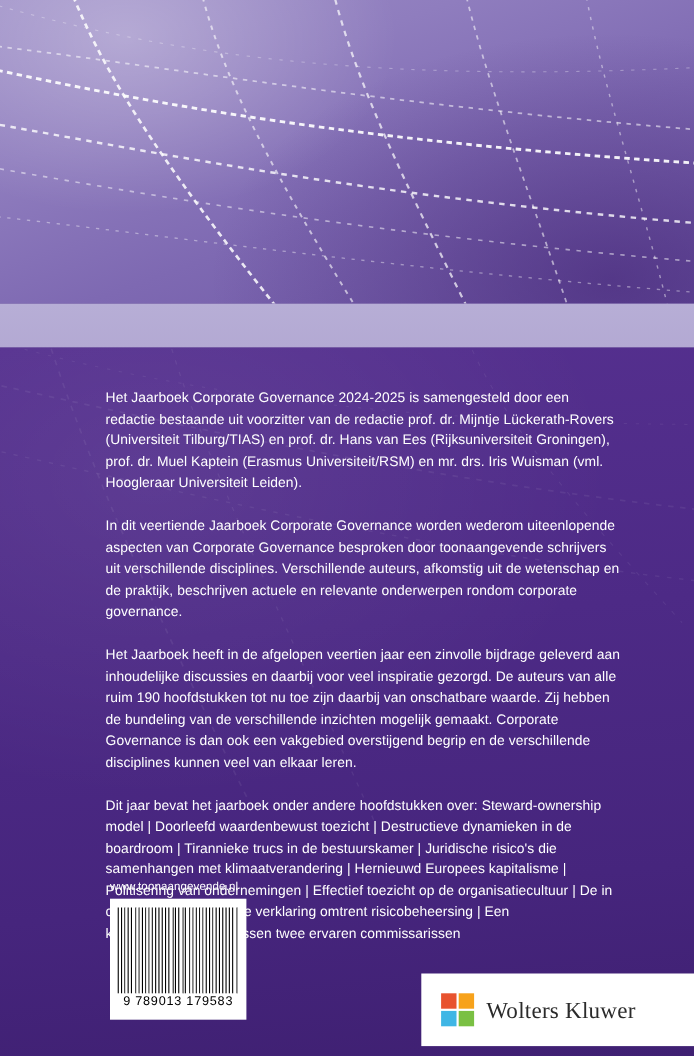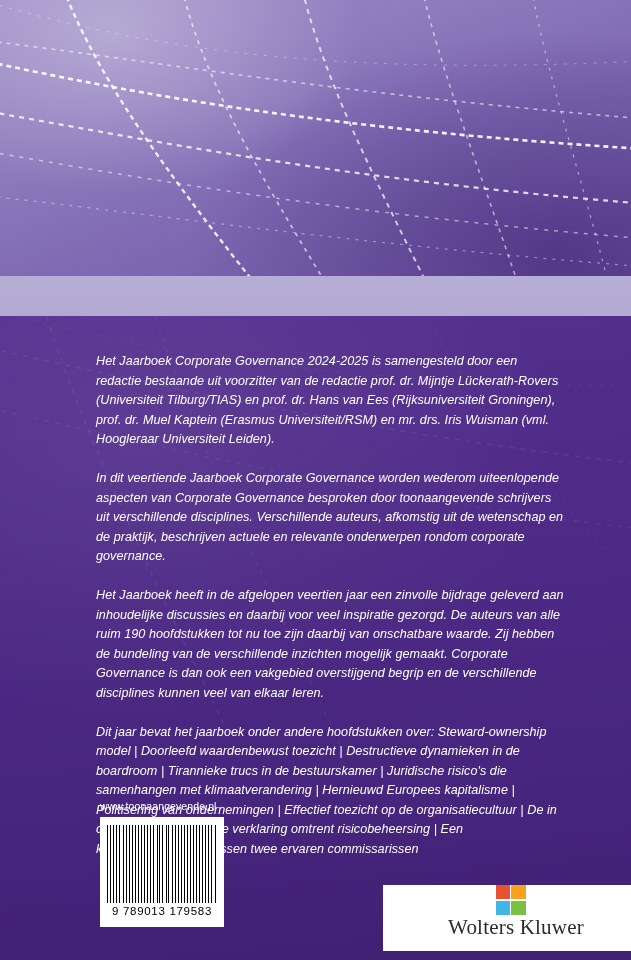--- a/index.html
+++ b/index.html
@@ -56,21 +56,20 @@
   
   .copy {
     position: absolute;
     left: 96px;
     top: 352px;
     width: 470px;
     color: #ffffff;
     font-size: 12.6px;
     line-height: 19.6px;
     letter-spacing: 0.05px;
-    font-style: italic;
   }
   .copy p {
     margin: 0 0 19px 0;
   }
   .copy p:last-child { margin-bottom: 0; }
 
   
   .url {
     position: absolute;
     left: 100px;
@@ -122,21 +121,20 @@
     position: absolute;
     left: 383px;
     top: 885px;
     width: 248px;
     height: 66px;
     background: #ffffff;
     display: flex;
     align-items: center;
     padding-left: 18px;
     box-sizing: border-box;
-    flex-direction: column;
   }
   .logo-mark {
     width: 30px;
     height: 30px;
     display: grid;
     grid-template-columns: 1fr 1fr;
     grid-template-rows: 1fr 1fr;
     gap: 1.5px;
     margin-right: 11px;
     flex: none;

